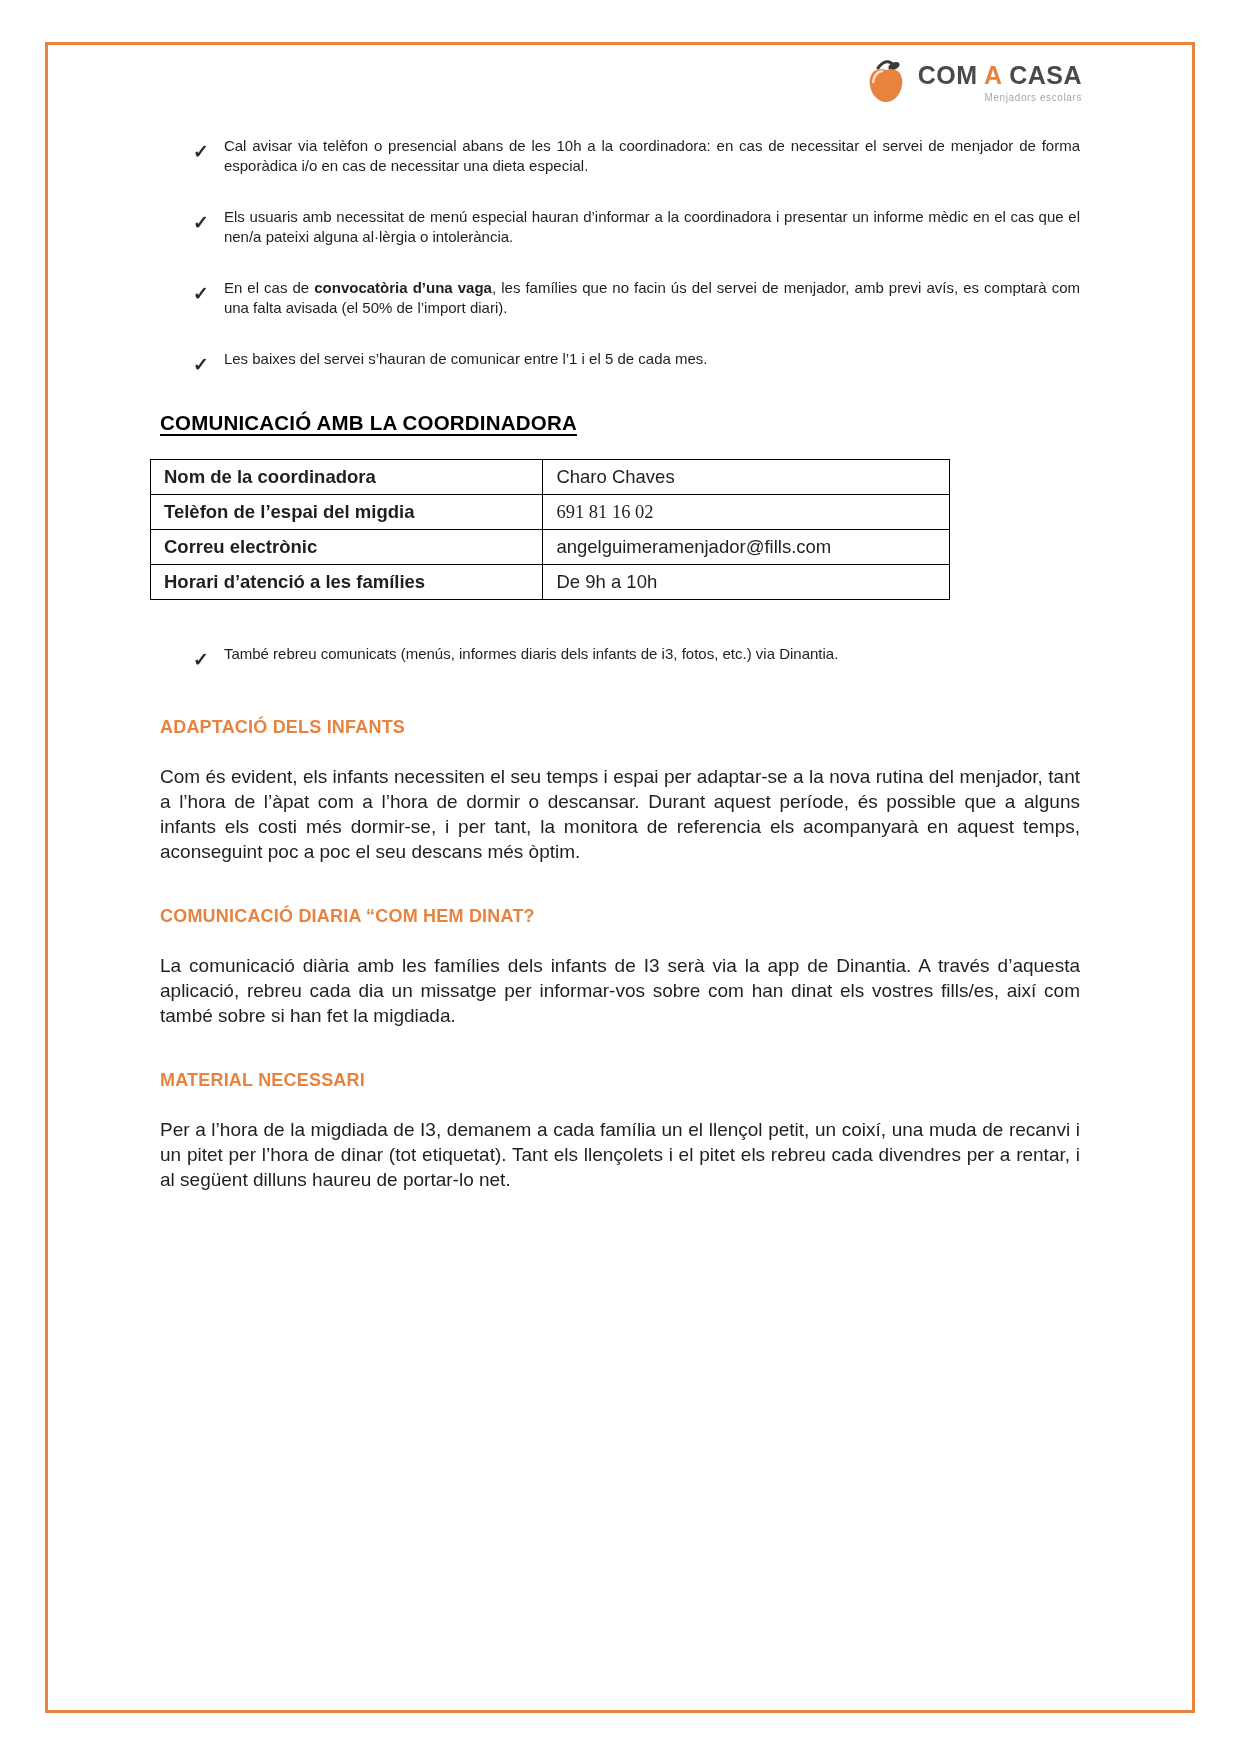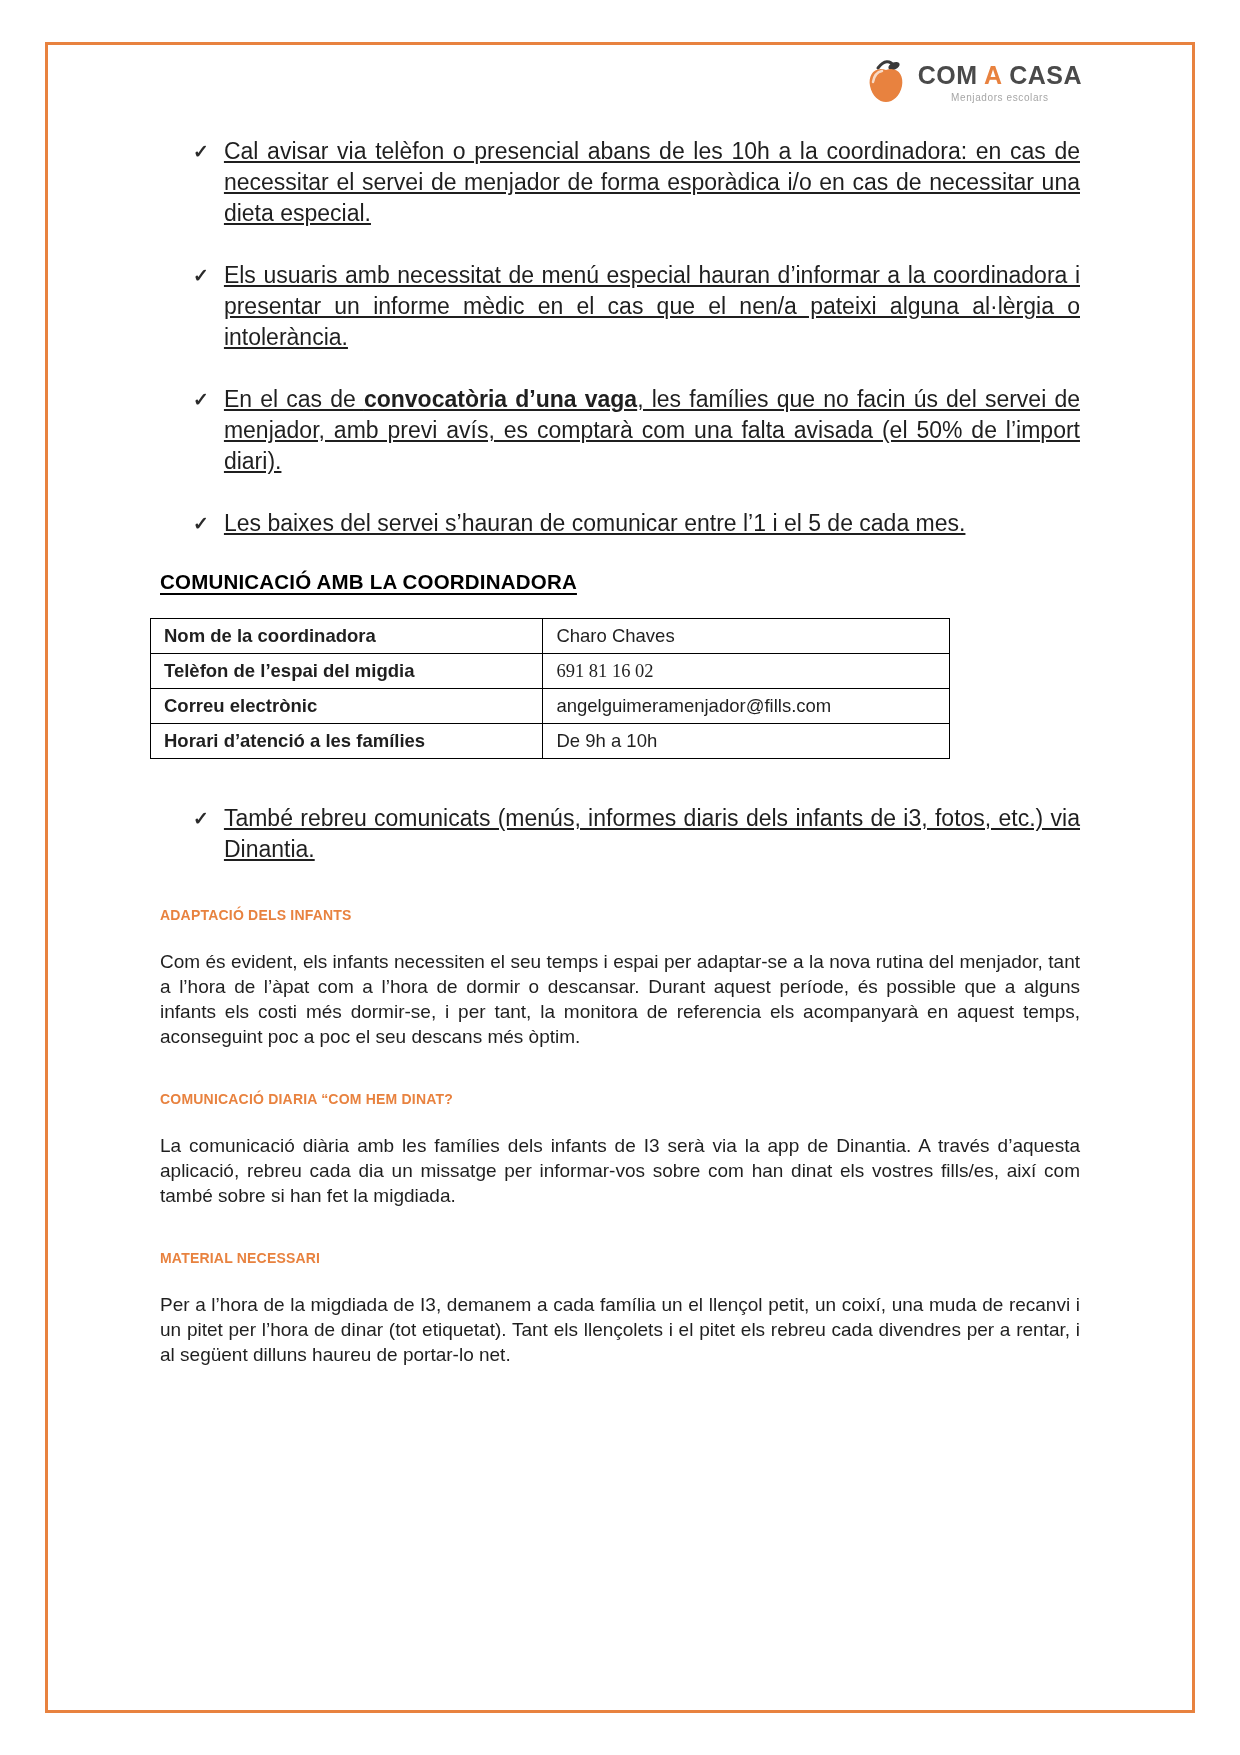--- a/index.html
+++ b/index.html
@@ -19,21 +19,21 @@
     pointer-events: none;
   }
   .logo {
     position: absolute;
     top: 58px;
     right: 158px;
     display: flex;
     align-items: center;
     gap: 10px;
   }
-  .logo-text-block { display: flex; flex-direction: column; align-items: center; }
+  .logo-text-block { display: flex; flex-direction: column; align-items: flex-end; }
   .logo-title {
     font-size: 25px;
     font-weight: 800;
     letter-spacing: 0.5px;
     color: #4a4a4a;
     line-height: 1;
   }
   .logo-title .accent { color: #e8823f; }
   .logo-subtitle {
     font-size: 10px;
@@ -57,24 +57,23 @@
   .check {
     flex: 0 0 auto;
     font-size: 19px;
     font-weight: 700;
     color: #2b2b2b;
     line-height: 31px;
   }
   .bullet-text {
     margin: 0;
     flex: 1;
-    font-size: 23px;
-    line-height: 31px;
+    font-size: 15px;
+    line-height: 20px;
     text-align: justify;
-    text-decoration: underline;
   }
   .section-title {
     margin: 30px 0 0 0;
     font-size: 20.5px;
     font-weight: 700;
     text-decoration: underline;
     text-underline-offset: 4px;
     letter-spacing: 0.2px;
     color: #000000;
   }
@@ -90,21 +89,21 @@
     padding: 5px 13px;
     height: 24px;
     vertical-align: middle;
   }
   .info-table td.label { font-weight: 700; width: 390px; }
   .info-table td.value { width: 390px; }
   .serif-value { font-family: "Liberation Serif", serif; font-size: 19px; }
   .single-bullet { margin-top: 44px; margin-bottom: 0; }
   .subheading {
     margin: 42px 0 0 0;
-    font-size: 14px;
+    font-size: 18px;
     font-weight: 700;
     color: #e8823f;
     letter-spacing: 0.2px;
   }
   .paragraph {
     margin: 26px 0 0 0;
     font-size: 19px;
     line-height: 25px;
     text-align: justify;
   }

